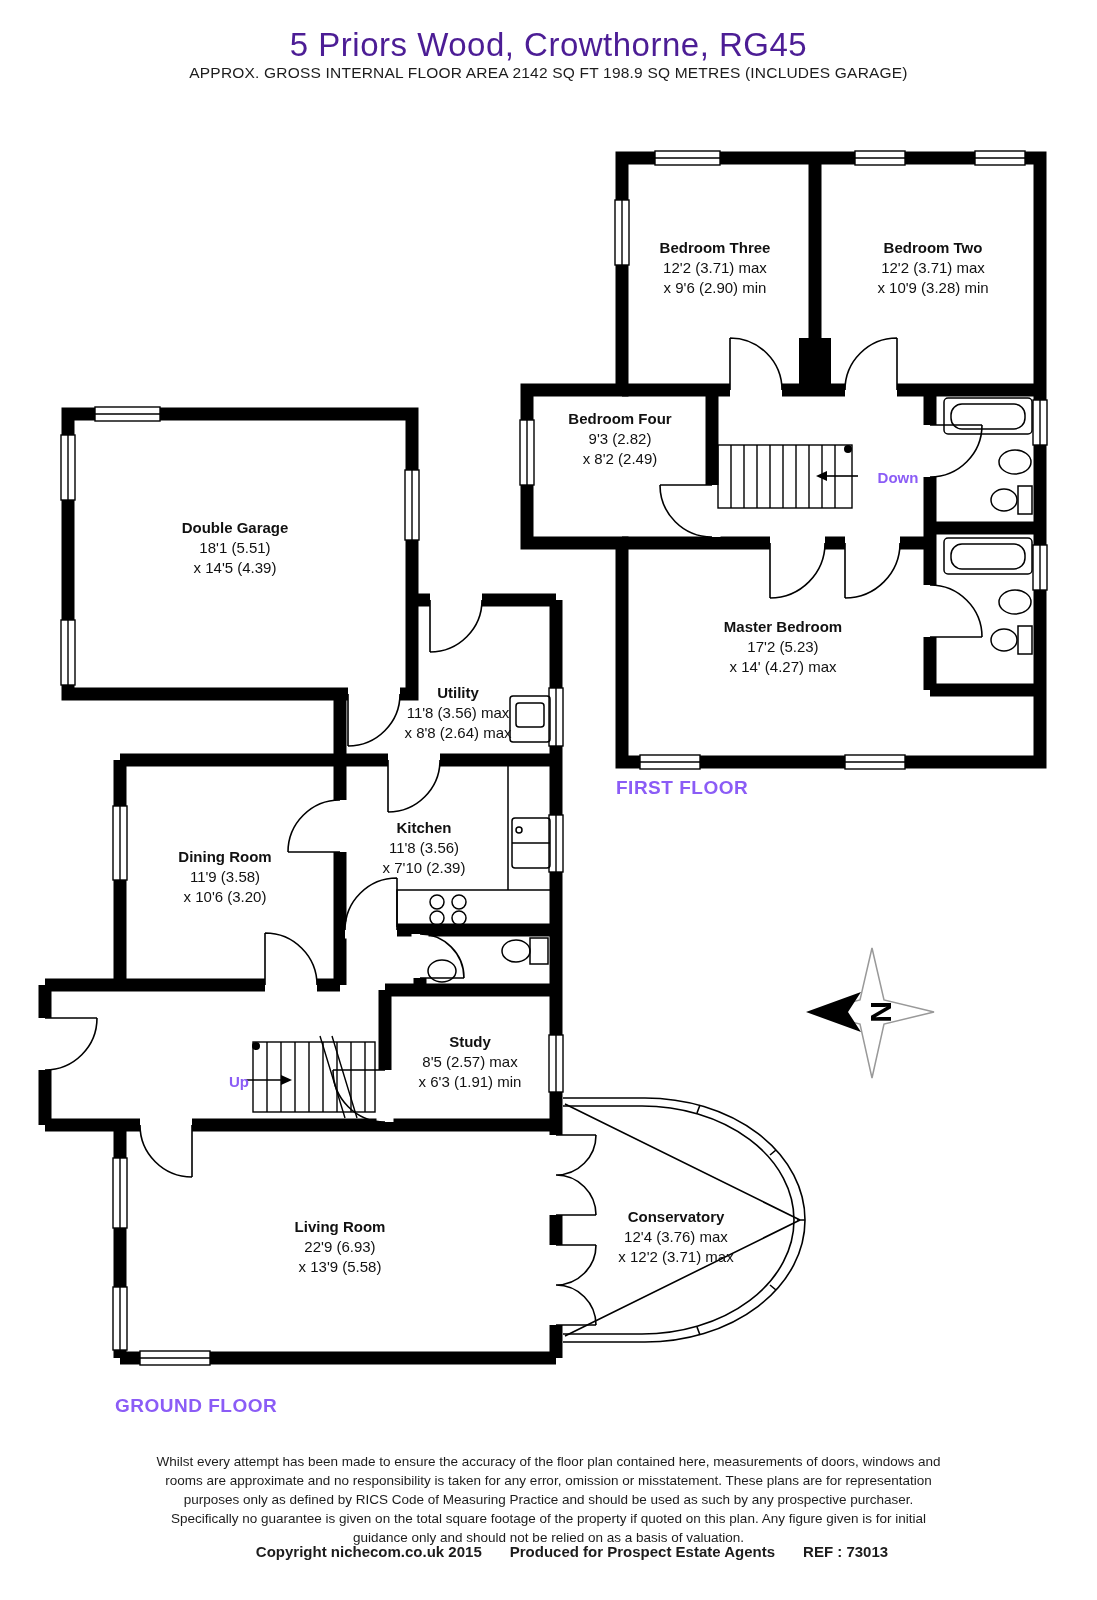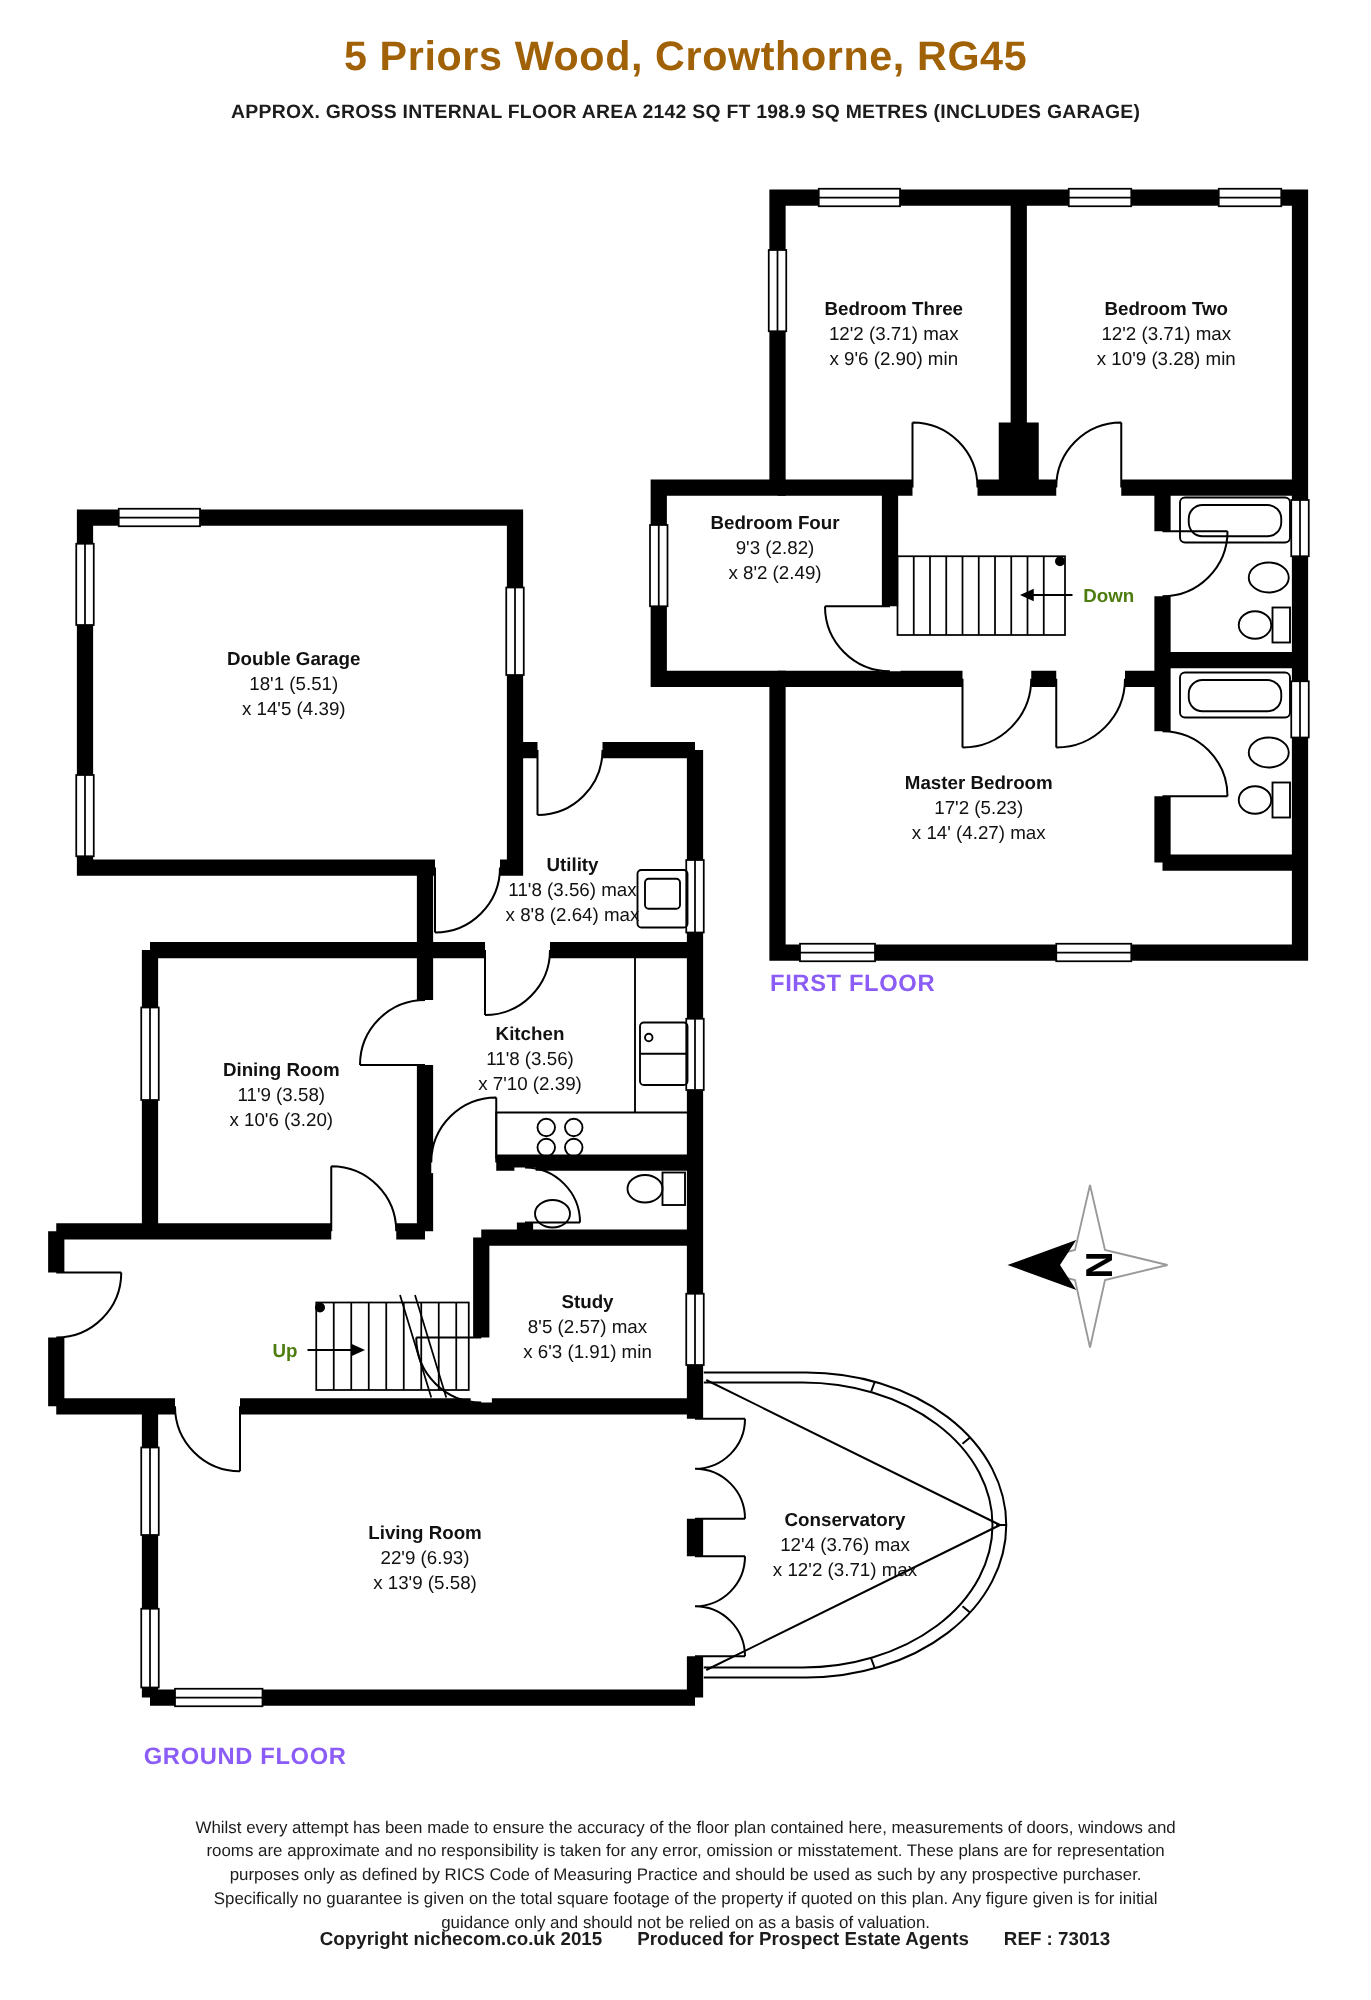--- a/index.html
+++ b/index.html
@@ -1,27 +1,27 @@
 <!DOCTYPE html>
 <html><head>
 <meta charset="utf-8">
 <style>
   * { margin:0; padding:0; box-sizing:border-box; }
   html,body { background:#ffffff; }
   body { font-family:"Liberation Sans", sans-serif; }
   .page { position:relative; width:1097px; height:1600px; background:#fff; overflow:hidden; }
   .plan-svg { position:absolute; left:0; top:0; width:1097px; height:1600px; display:block; }
   .hdr { position:absolute; top:26px; left:0; width:100%; text-align:center; }
-  .hdr h1 { font-size:33px; font-weight:bold; color:#a16207; letter-spacing:0.5px; }
-  .hdr h2 { margin-top:17px; font-size:15.5px; font-weight:bold; color:#1c1c1c; letter-spacing:0.2px; }
+  .hdr h1 { font-size:33px; font-weight:normal; color:#4c1d95; letter-spacing:0.5px; }
+  .hdr h2 { font-size:15.5px; font-weight:normal; color:#1c1c1c; letter-spacing:0.2px; }
   .room-label { position:absolute; transform:translate(-50%,-50%); text-align:center;
                 color:#111; white-space:nowrap; font-size:15px; line-height:20px; }
   .room-label .rname { font-weight:bold;text-align:center; }
   .floor-label { position:absolute; font-size:19px; font-weight:bold; color:#8b5cf6; letter-spacing:0.5px; }
-  .stair-label { position:absolute; transform:translate(-50%,-50%); font-size:15px; font-weight:bold; color:#4d7c0f; }
+  .stair-label { position:absolute; transform:translate(-50%,-50%); font-size:15px; font-weight:bold; color:#8b5cf6;margin-left:11px; }
   .disclaimer { position:absolute; top:1452px; left:0; width:100%; text-align:center;
                 font-size:13.5px; color:#1c1c1c; line-height:19px; }
   .copyright { position:absolute; top:1543px; left:0; width:100%; text-align:center;
                font-size:15px; font-weight:bold; color:#1c1c1c;padding-left:47px; }
   .copyright span { margin:0 14px; }
 </style>
 </head>
 <body>
 
 <div class="page">

